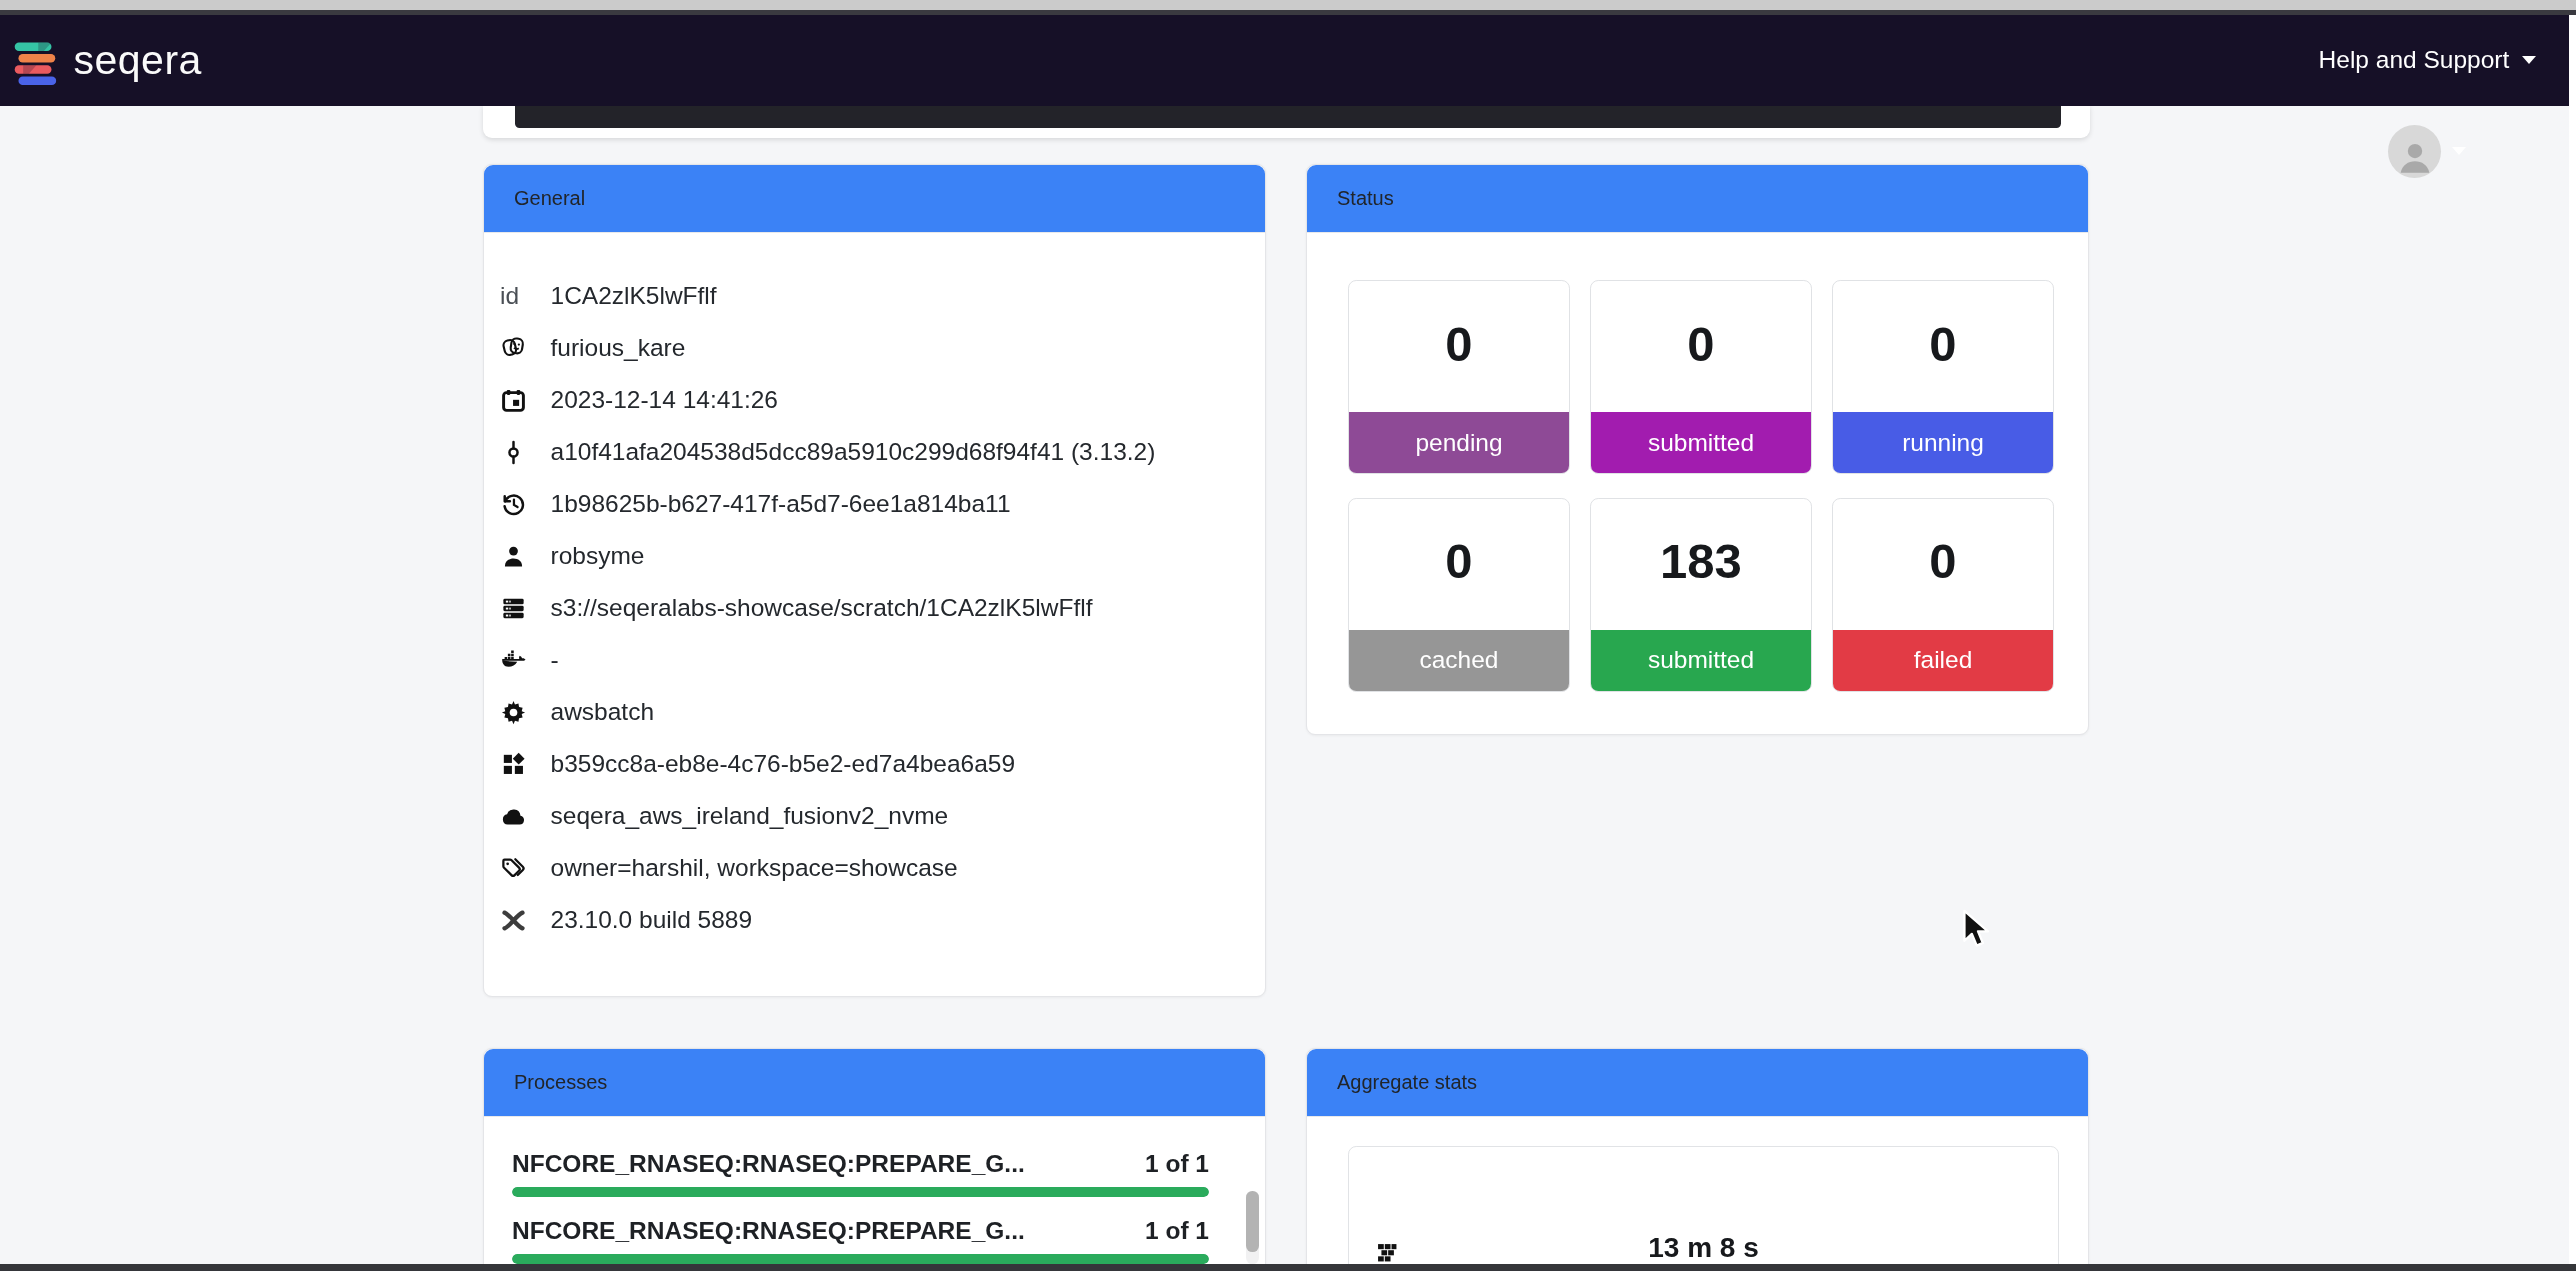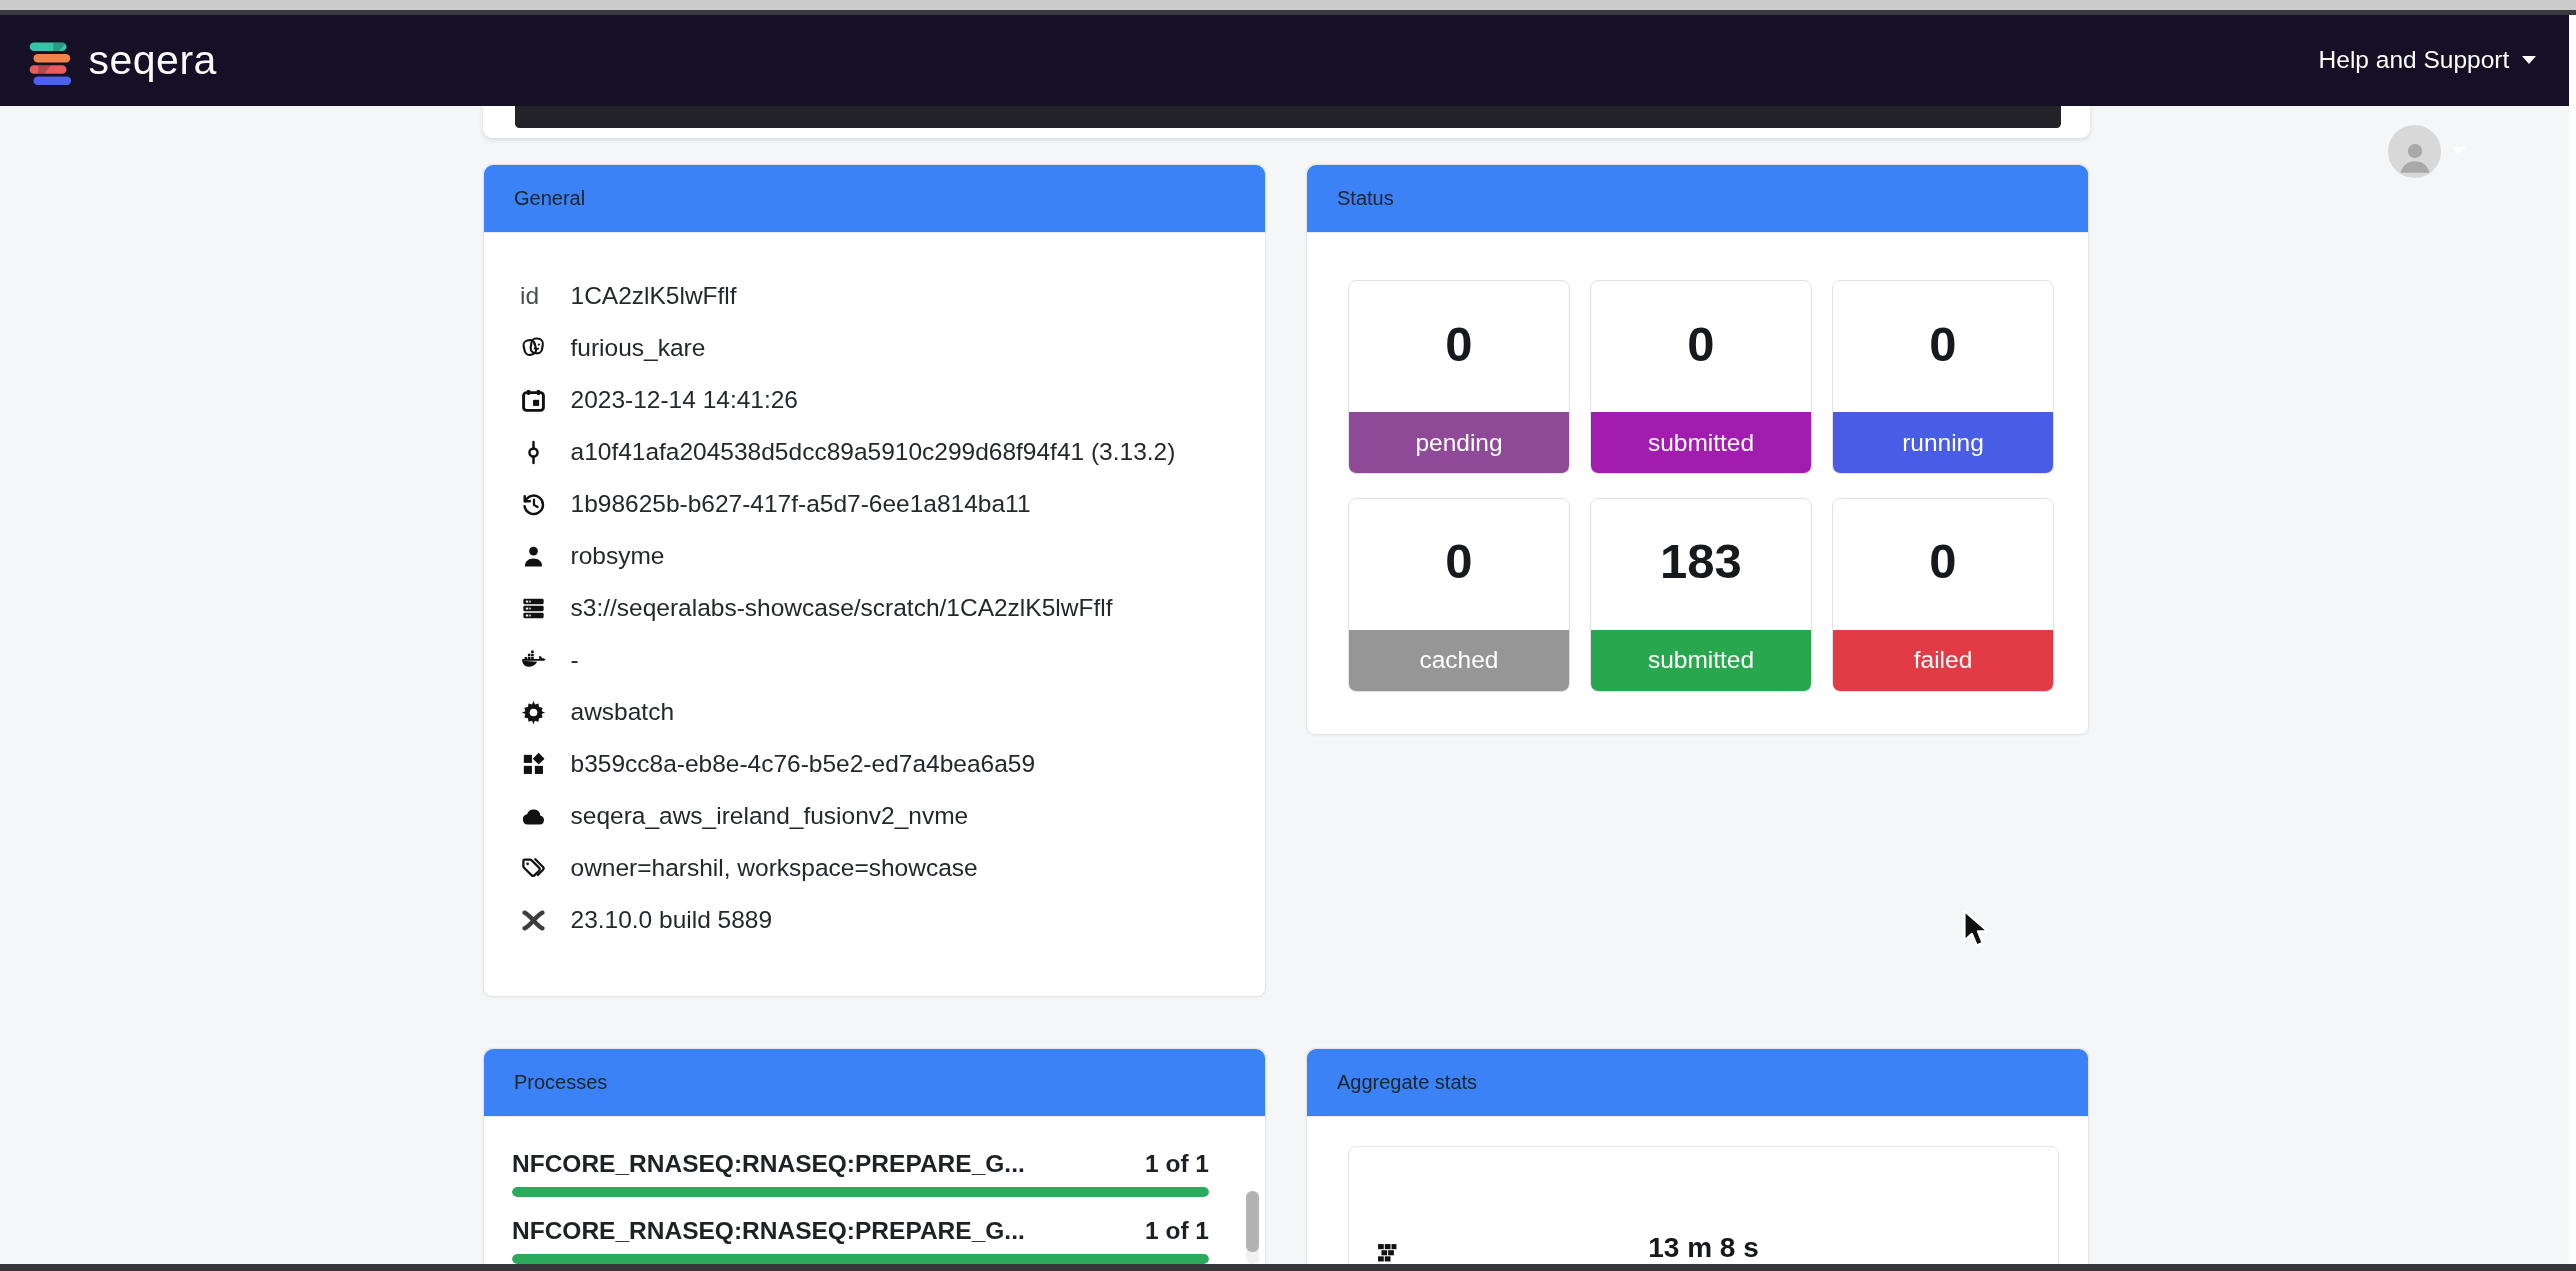--- a/index.html
+++ b/index.html
@@ -11,21 +11,21 @@
     color:#24282d;
   }
   
   .top-light{position:absolute;left:0;top:0;width:100%;height:10px;background:#cbcbcb;z-index:50;}
   .top-dark{position:absolute;left:0;top:10px;width:100%;height:5.4px;background:#3a3a40;z-index:50;}
   .bottom-strip{position:absolute;left:0;top:1264px;width:100%;height:7.2px;background:#35363a;z-index:60;}
   .right-strip{position:absolute;right:0;top:15.4px;width:7.2px;height:1249px;background:#ffffff;z-index:55;}
 
   
   .navbar{position:absolute;left:0;top:15.4px;width:100%;height:91px;background:#161027;
-    display:flex;align-items:center;padding:0 40px 0 25px;z-index:40;}
+    display:flex;align-items:center;padding:0 40px 0 10px;z-index:40;}
   .brand{display:flex;align-items:center;gap:14.5px;}
   .brand-mark{width:49px;height:49px;display:flex;}
   .brand-text{color:#fafafa;font-size:41px;font-weight:500;letter-spacing:0.5px;}
   .nav-right{margin-left:auto;display:flex;align-items:center;gap:51px;flex-direction:column;}
   .launchpad-btn{background:#3a3650;color:#fff;font-size:24.5px;padding:0 25px;height:51px;
     border-radius:7.2px;border:none;font-family:inherit;cursor:pointer;}
   .help{color:#fff;font-size:24.5px;display:flex;align-items:center;gap:12.7px;cursor:pointer;}
   .caret{width:0;height:0;border-left:7.2px solid transparent;border-right:7.2px solid transparent;border-top:8.2px solid #fff;}
   .avatar-wrap{display:flex;align-items:center;gap:11px;cursor:pointer;}
   .avatar{width:53px;height:53px;border-radius:50%;background:#d8d8d8;overflow:hidden;display:flex;align-items:flex-end;justify-content:center;}
@@ -40,21 +40,21 @@
   .card{position:absolute;background:#fff;border:0.9px solid #e4e5e8;border-radius:9px;
     box-shadow:0 0.9px 2.7px rgba(0,0,0,.05);}
   .card-h{height:68px;background:#3b82f6;border-bottom:0.9px solid #e8e9eb;border-radius:9px 9px 0 0;
     display:flex;align-items:center;padding:0 30px;font-size:20px;color:#21252a;}
   #card-general{left:483px;top:164px;width:783px;height:833px;}
   #card-status{left:1306px;top:164px;width:783px;height:571px;}
   #card-processes{left:483px;top:1048px;width:783px;height:254px;border-radius:9px 9px 0 0;}
   #card-aggregate{left:1306px;top:1048px;width:783px;height:254px;border-radius:9px 9px 0 0;}
 
   
-  .g-body{padding:37px 27px 0 36px;}
+  .g-body{padding:37px 27px 0 16px;}
   .g-row{height:52px;display:flex;align-items:center;}
   .g-icon{width:27px;height:27px;margin-right:23.5px;flex:none;display:flex;}
   .g-icon svg{width:27px;height:27px;}
   .g-id{width:27px;margin-right:23.5px;font-size:24.5px;color:#4a4f55;}
   .g-val{font-size:24.5px;color:#24282d;white-space:nowrap;}
 
   
   .s-body{padding:47px 0 0 41px;}
   .s-grid{display:grid;grid-template-columns:repeat(3,222px);gap:23.5px 20px;}
   .tile{height:194px;border:0.9px solid #e0e2e5;border-radius:8.2px;background:#fff;

